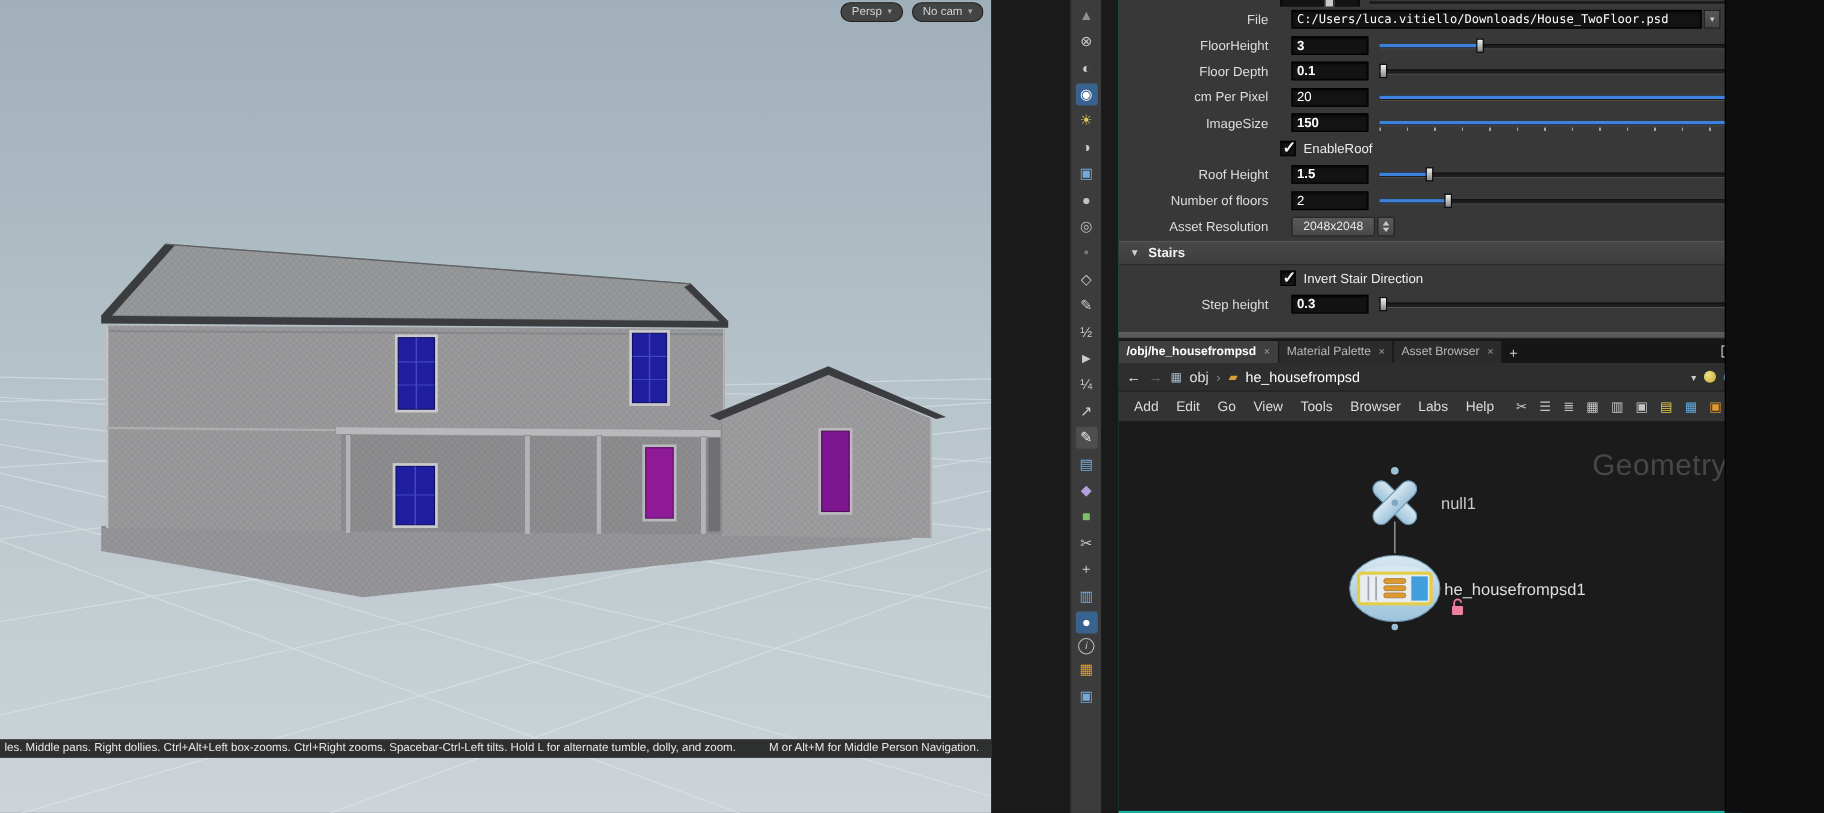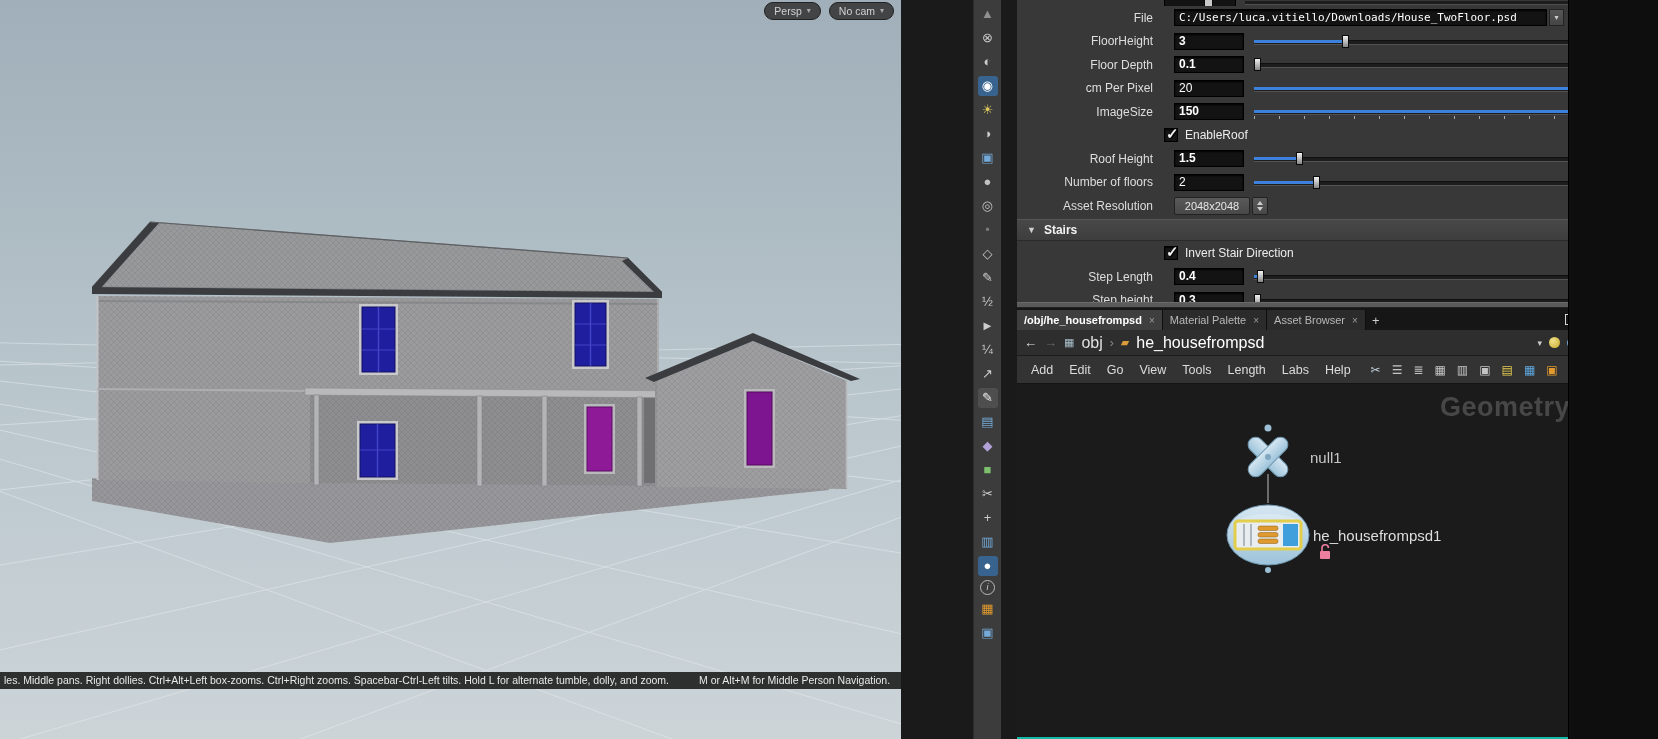--- a/index.html
+++ b/index.html
@@ -78,36 +78,36 @@
   .tab{height:20px;box-sizing:border-box;display:flex;align-items:center;gap:7px;padding:0 7px;font-size:11px;
     color:#b8b8b8;background:#2b2b2b;border-right:1px solid #0e0e0e;white-space:nowrap;}
   .tab.active{background:#3f3f3f;color:#fff;font-weight:bold;}
   .tab .tclose{color:#9a9a9a;font-size:10px;font-weight:normal;}
   .tab-plus{width:20px;height:20px;display:flex;align-items:center;justify-content:center;color:#cfcfcf;font-size:13px;}
   .pane-icon{margin-left:auto;margin-right:8px;margin-bottom:5px;width:9px;height:9px;border:1.5px solid #d8d8d8;}
   .pathbar{height:25px;background:#2e2e2e;border-bottom:1px solid #1c1c1c;display:flex;align-items:center;padding:0 7px;gap:7px;}
   .nav-btn{font-size:13px;color:#e2e2e2;}
   .nav-btn.dim{color:#666;}
   .crumb-icon{font-size:11px;}
-  .crumb{font-size:16px;color:#e0e0e0;}
+  .crumb{font-size:13px;color:#e0e0e0;}
   .crumb.cur{color:#fff;}
   .sep{color:#8a8a8a;font-size:12px;}
   .flex-sp{flex:1;}
   .dd{color:#cccccc;font-size:9px;}
   .fav{width:11px;height:11px;border-radius:50%;background:radial-gradient(circle at 35% 35%,#efe08a,#c9a92c);flex:none;}
   .globe{width:12px;height:12px;border-radius:50%;background:radial-gradient(circle at 35% 35%,#9cc6e8,#3f78aa);flex:none;margin-right:-2px;}
   .menubar{height:27px;background:#333;border-bottom:1px solid #141414;display:flex;align-items:center;padding:0 6px;}
   .menu{padding:3px 8px;font-size:12.5px;color:#dcdcdc;}
   .icon-row{display:flex;align-items:center;gap:11px;margin-left:12px;flex:1;}
   .net-icon{font-size:12px;line-height:12px;}
   .mag{width:14px;height:14px;position:relative;margin-left:auto;margin-right:10px;}
   .mag::before{content:"";position:absolute;top:0;left:0;width:8px;height:8px;border:1.6px solid #cfcfcf;border-radius:50%;}
   .mag::after{content:"";position:absolute;left:9.5px;top:9.5px;width:6px;height:2px;background:#cfcfcf;transform:rotate(45deg);transform-origin:0 0;}
   .canvas{flex:1;position:relative;overflow:hidden;background:#1b1b1b;}
-  .watermark{position:absolute;top:8px;right:14px;font-size:27px;font-weight:bold;color:#474747;letter-spacing:.5px;}
+  .watermark{position:absolute;top:24px;right:14px;font-size:27px;font-weight:normal;color:#474747;letter-spacing:.5px;}
   .nodes{position:absolute;left:0;top:0;width:567px;height:359px;}
   .nodes text{font-family:"Liberation Sans",sans-serif;}
 </style>
 </head>
 <body>
 
 <div class="stage">
 
   <div class="viewport">
     <svg class="scene" viewBox="0 0 973 739">
@@ -337,29 +337,20 @@
         <span class="tri">▼</span>
         <span class="sec-label">Stairs</span>
       </div>
 
       <div class="prow checkrow">
         <span class="spacer"></span>
         <div class="pcheck checked"></div>
         <span class="chklabel">Invert Stair Direction</span>
       </div>
 
-      <div class="prow">
-        <span class="plabel">Step Length</span>
-        <div class="pfield bold">0.4</div>
-        <div class="pslider">
-            <div class="track"></div>
-            <div class="fill" style="width: 2%;"></div>
-            <div class="handle" style="left: 2%;"></div>
-          </div>
-      </div>
 
       <div class="prow">
         <span class="plabel">Step height</span>
         <div class="pfield bold">0.3</div>
         <div class="pslider">
             <div class="track"></div>
             <div class="fill" style="width: 1%;"></div>
             <div class="handle" style="left: 1%;"></div>
           </div>
       </div>
@@ -402,21 +393,21 @@
         <span class="fav"></span>
         <span class="globe"></span>
       </div>
 
       <div class="menubar">
         <span class="menu">Add</span>
         <span class="menu">Edit</span>
         <span class="menu">Go</span>
         <span class="menu">View</span>
         <span class="menu">Tools</span>
-        <span class="menu">Length</span>
+        <span class="menu">Browser</span>
         <span class="menu">Labs</span>
         <span class="menu">Help</span>
         <div class="icon-row">
           <span class="net-icon" style="color: rgb(200, 216, 230);">✂</span>
           <span class="net-icon" style="color: rgb(196, 196, 196);">☰</span>
           <span class="net-icon" style="color: rgb(196, 196, 196);">≣</span>
           <span class="net-icon" style="color: rgb(196, 196, 196);">▦</span>
           <span class="net-icon" style="color: rgb(196, 196, 196);">▥</span>
           <span class="net-icon" style="color: rgb(196, 196, 196);">▣</span>
           <span class="net-icon" style="color: rgb(227, 201, 78);">▤</span>

